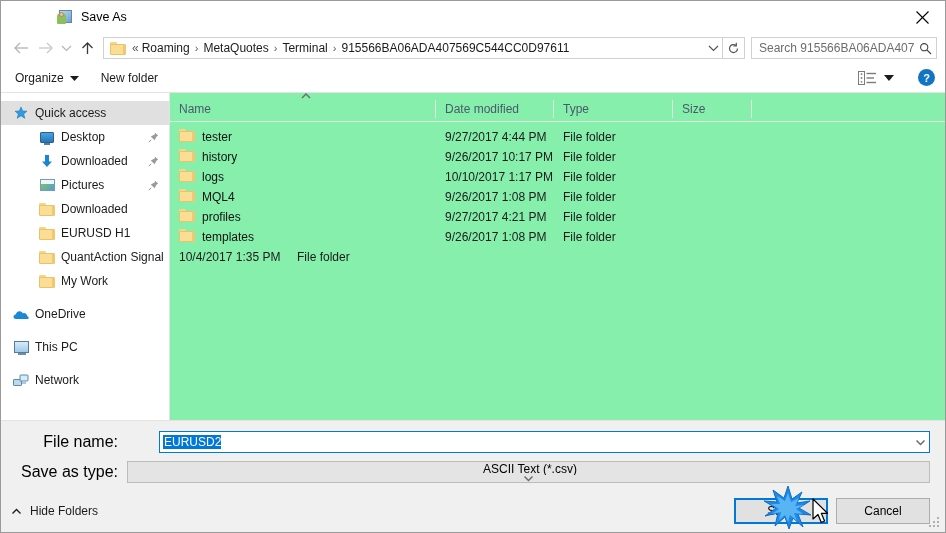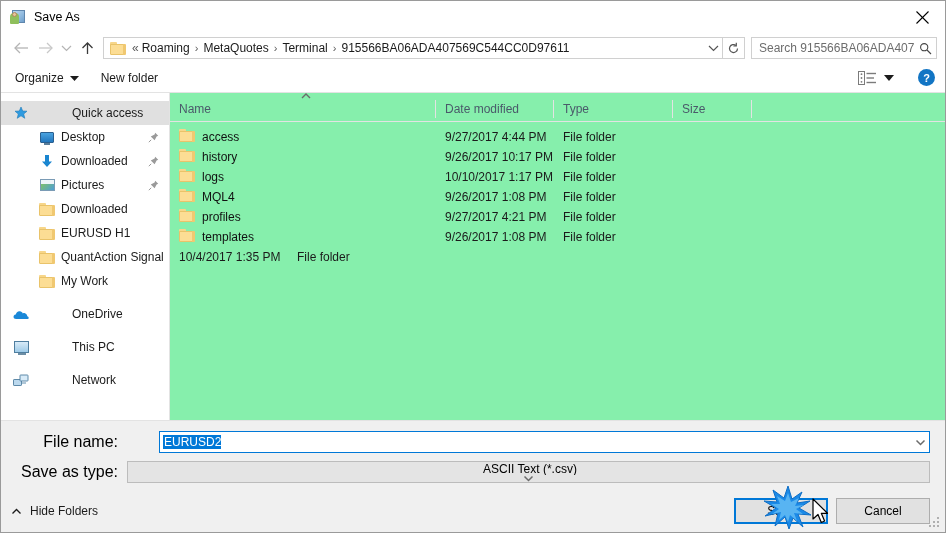--- a/index.html
+++ b/index.html
@@ -31,20 +31,21 @@
 
   
   .titlebar {
     height: 32px;
     min-height: 32px;
     background: #ffffff;
     display: flex;
     align-items: center;
     padding-left: 9px;
     position: relative;
+    margin-left: 47px;
   }
   .title-icon {
     width: 16px; height: 16px;
     margin-right: 8px;
     position: relative;
     flex: none;
   }
   .title-icon .ti-back {
     position: absolute;
     left: 2px; top: 1px;
@@ -276,21 +277,21 @@
   }
   .side-item .s-label { overflow: hidden; }
   .side-item .pin {
     margin-left: auto;
     flex: none;
     display: flex;
     align-items: center;
     padding-right: 4px;
   }
   .ind-1 { padding-left: 38px; }
-  .ind-root { padding-left: 12px; gap: 37px; }
+  .ind-root { padding-left: 12px; }
   .side-gap { height: 9px; }
   .ico-monitor {
     width: 14px; height: 11px;
     background: linear-gradient(180deg,#4aa3e0 0%, #2277be 100%);
     border: 1px solid #2a5f8f;
     box-sizing: border-box;
     border-radius: 1px;
     position: relative;
   }
   .ico-monitor:after {
@@ -790,21 +791,21 @@
         <div class="col c-size">Size</div>
       </div>
 
       <div class="rows">
 
         <div class="frow">
           <div class="cell name">
             <span class="n-ico">
               <span class="folder-ico"><span class="f-tab"></span><span class="f-body"></span><span class="f-edge"></span></span>
             </span>
-            <span>access</span>
+            <span>tester</span>
           </div>
           <div class="cell date">9/27/2017 4:44 PM</div>
           <div class="cell type">File folder</div>
           <div class="cell size"></div>
         </div>
 
         <div class="frow">
           <div class="cell name">
             <span class="n-ico">
               <span class="folder-ico"><span class="f-tab"></span><span class="f-body"></span><span class="f-edge"></span></span>

